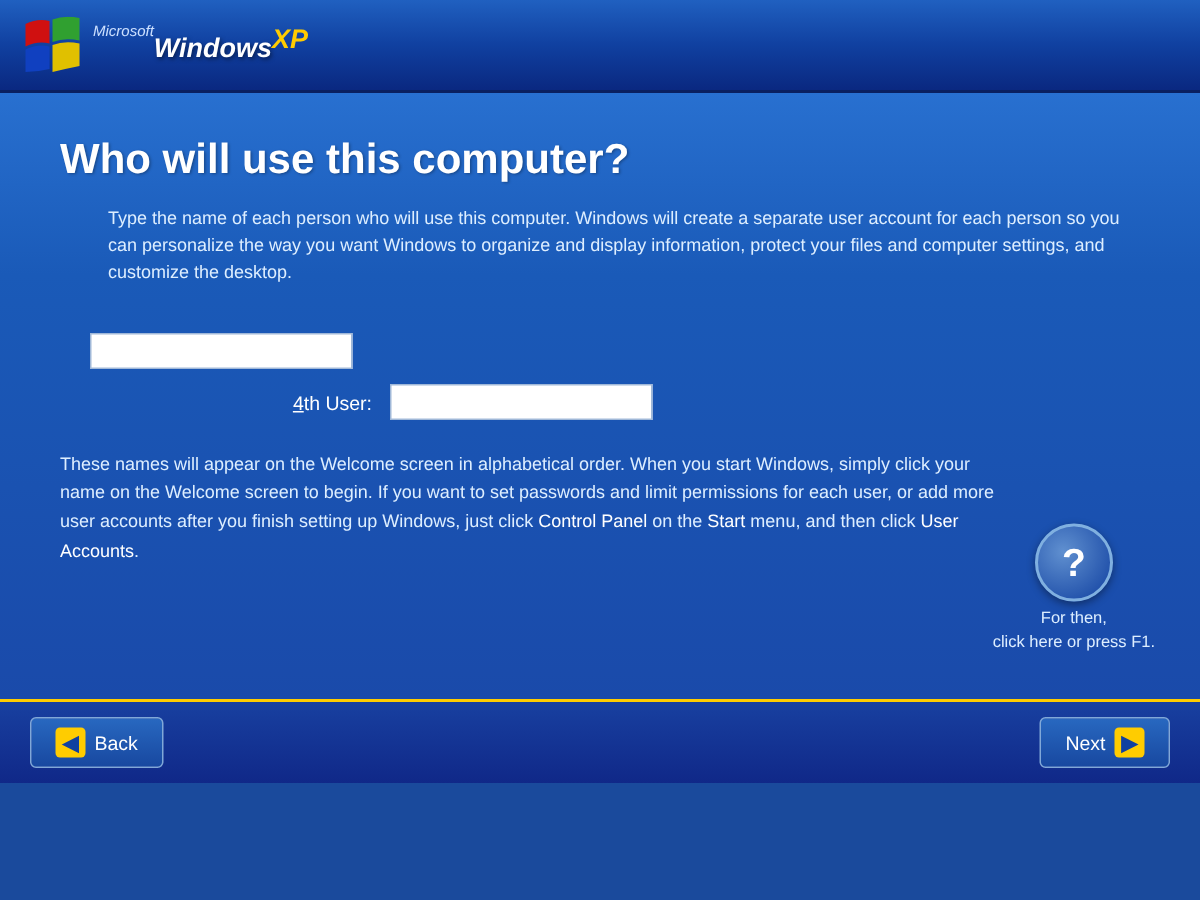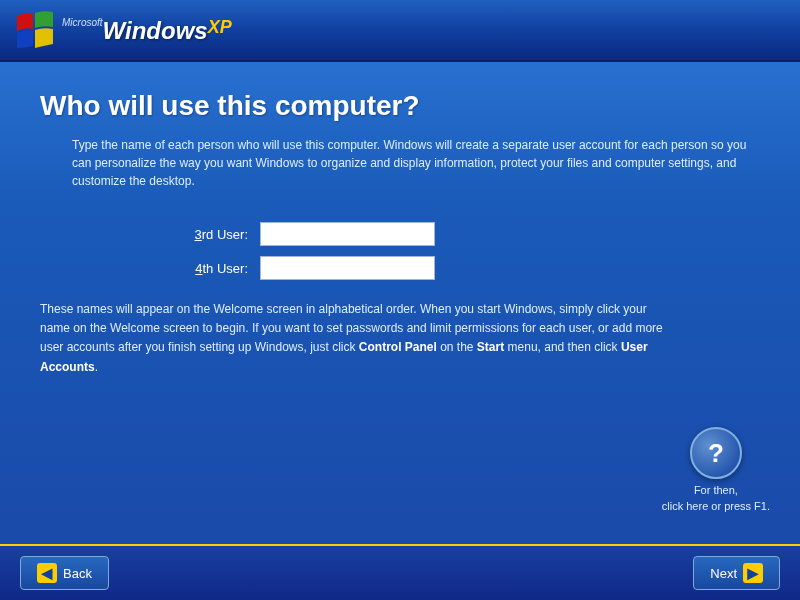--- a/index.html
+++ b/index.html
@@ -38,41 +38,41 @@
       flex-direction: row;
     }
 
     .logo-microsoft {
       font-size: 10px;
       color: #cce0ff;
       font-style: italic;
     }
 
     .logo-windows {
-      font-size: 24px;
+      font-size: 18px;
       color: #ffffff;
       font-style: italic;
       font-weight: bold;
       line-height: 1;
       text-shadow: 1px 1px 3px rgba(0,0,0,0.5);
     }
 
     .logo-xp {
       font-size: 18px;
       color: #ffcc00;
       font-style: italic;
       vertical-align: super;
       font-weight: bold;
     }
 
     
     #main {
       background: linear-gradient(180deg, #2870d0 0%, #1a5ab8 30%, #1a4aaa 100%);
       padding: 28px 40px 12px 40px;
-      height: 482px;
+      height: 404px;
       position: relative;
     }
 
     #page-title {
       font-size: 28px;
       font-weight: bold;
       color: #ffffff;
       margin-bottom: 14px;
       text-shadow: 1px 1px 2px rgba(0,0,0,0.3);
     }
@@ -124,21 +124,21 @@
     
     #notes {
       font-size: 12px;
       color: #ddeeff;
       line-height: 1.6;
       max-width: 640px;
     }
 
     #notes strong {
       color: #ffffff;
-      font-weight: bold;
+      font-weight: normal;
       text-align: right;
     }
 
     
     #help-btn {
       position: absolute;
       right: 30px;
       bottom: 30px;
       display: flex;
       flex-direction: column;
@@ -251,21 +251,20 @@
 
   <p id="description">Type the name of each person who will use this computer. Windows will create a separate user account for each person so you can personalize the way you want Windows to organize and display information, protect your files and computer settings, and customize the desktop.</p>
 
   <div id="user-form">
 
 
     <div class="form-row">
     </div>
 
     <div class="form-row">
-      <label class="form-label"><span>3</span>rd User:</label>
       <input class="form-input" type="text" value="" style="">
     </div>
 
     <div class="form-row">
       <label class="form-label"><span>4</span>th User:</label>
       <input class="form-input" type="text" value="" style="">
     </div>
 
 
   </div>

